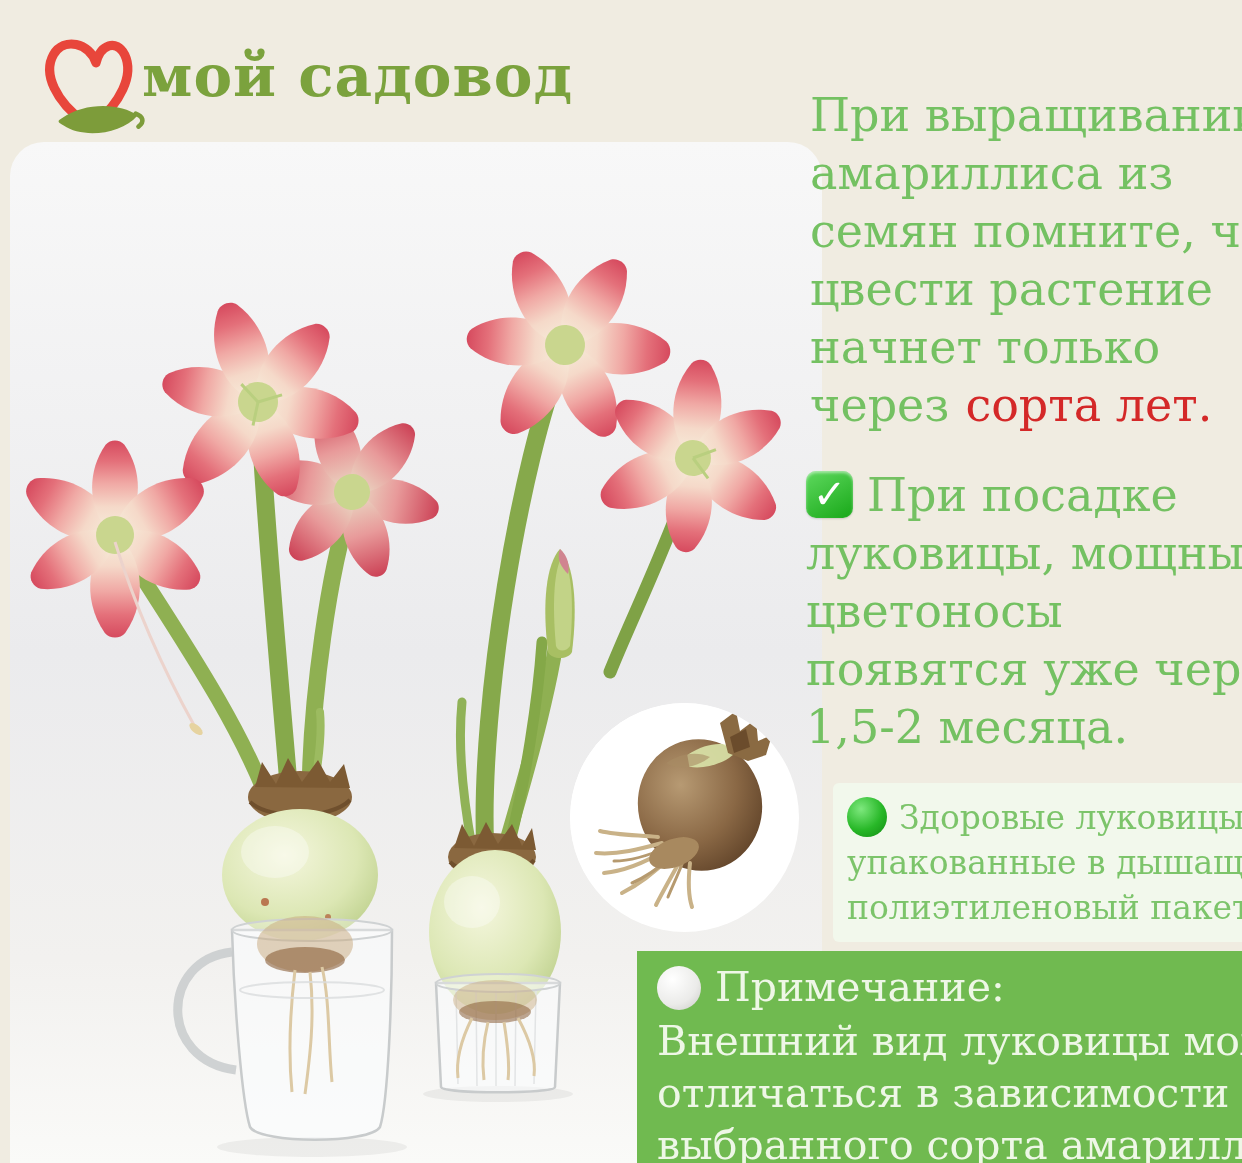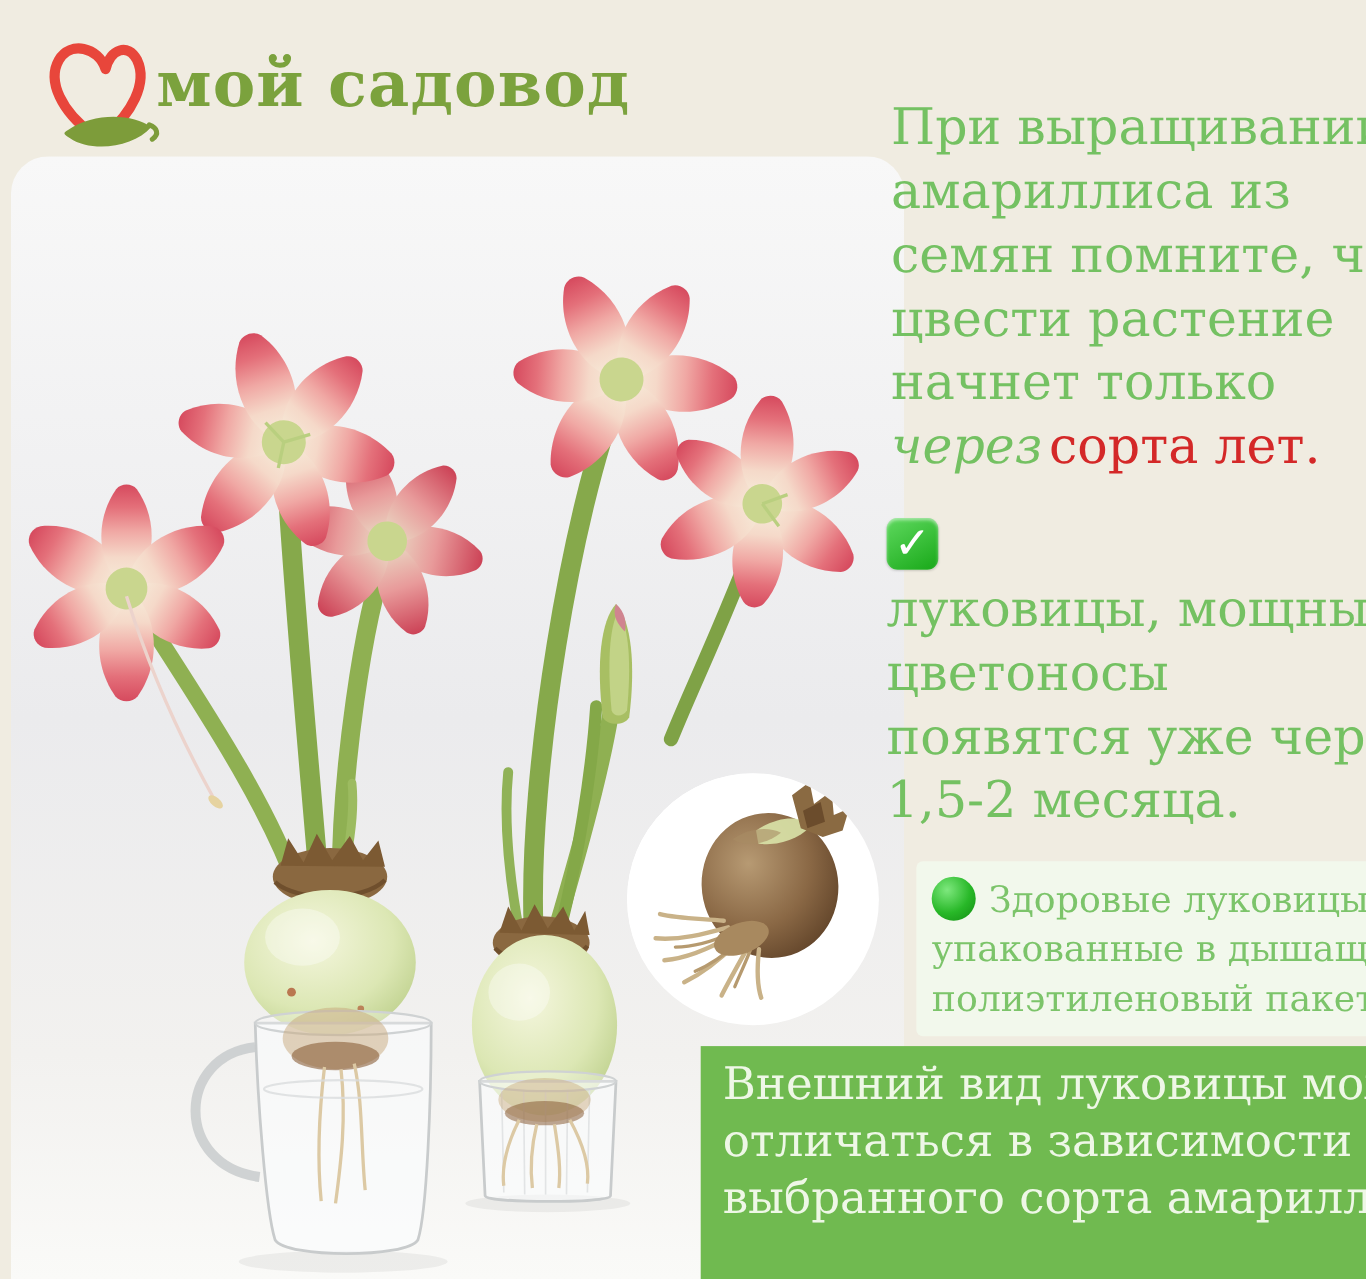--- a/index.html
+++ b/index.html
@@ -40,21 +40,21 @@
   .inset{
     left:570px;top:703px;width:229px;height:229px;border-radius:50%;
     background:#ffffff;overflow:hidden;
   }
 
   
   .textblock{color:var(--text-green);font-size:46px;line-height:58px;}
   .textblock .line{white-space:nowrap;}
   .intro{left:810px;top:86px;}
   .intro .red{color:var(--accent-red);}
-  .intro .tail-green{margin-right:6px;font-style:italic;}
+  .intro .tail-green{margin-right:16px;}
   .tip{left:806px;top:466px;}
 
   
   .emoji-check{
     display:inline-block;width:47px;height:47px;border-radius:10px;
     background:linear-gradient(150deg,#5fd95f,#18a818);
     vertical-align:-7px;margin-right:14px;position:relative;
     box-shadow:inset 0 2px 3px rgba(255,255,255,.5), 0 1px 2px rgba(0,0,0,.15);
   }
   .emoji-check::after{
@@ -313,35 +313,38 @@
     <div class="line">семян помните, что</div>
     <div class="line">цвести растение</div>
     <div class="line">начнет только</div>
     <div class="line">
       <span class="tail-green">через</span><span class="red">сорта лет.</span>
     </div>
   </div>
 
   <div class="abs textblock tip">
     <div class="line">
-      <span class="emoji-check"></span>
+      <span class="emoji-check"></span><span>При посадке</span>
     </div>
     <div class="line">луковицы, мощные</div>
     <div class="line">цветоносы</div>
     <div class="line">появятся уже через</div>
     <div class="line">1,5-2 месяца.</div>
   </div>
 
   <div class="abs card">
     <div class="cline">
       <span class="emoji-green"></span><span>Здоровые луковицы,</span>
     </div>
     <div class="cline">упакованные в дышащий</div>
     <div class="cline">полиэтиленовый пакет.</div>
   </div>
 
   <div class="abs notebox">
+    <div class="nline title">
+      <span class="emoji-white"></span><span>Примечание:</span>
+    </div>
     <div class="nline">Внешний вид луковицы может</div>
     <div class="nline">отличаться в зависимости от</div>
     <div class="nline">выбранного сорта амариллиса.</div>
   </div>
 
 </div>
 
 </body></html>

